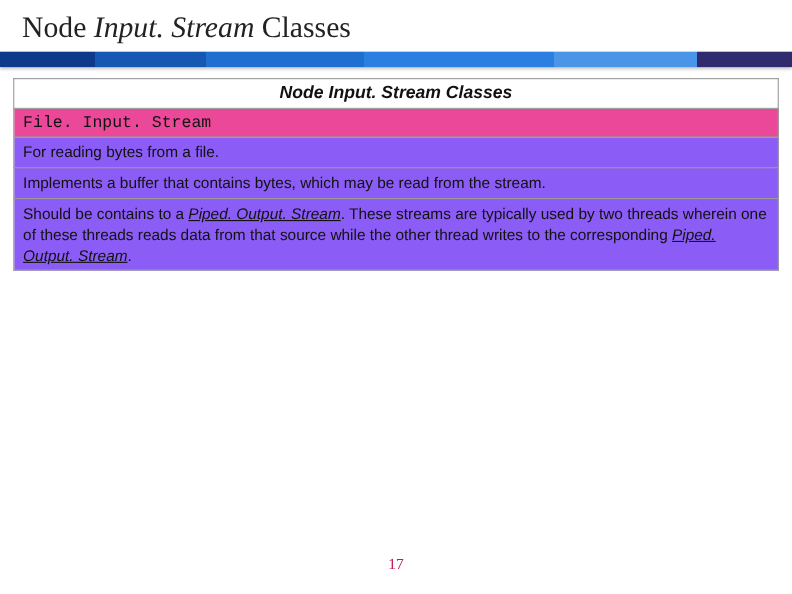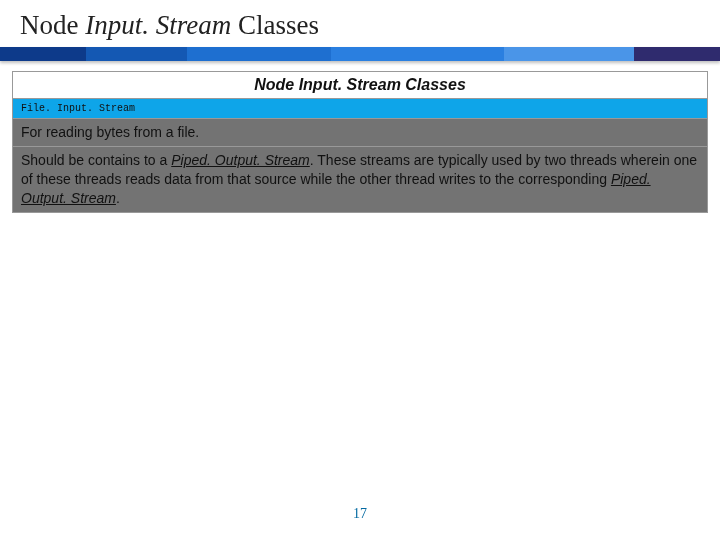--- a/index.html
+++ b/index.html
@@ -51,44 +51,44 @@
   }
   .thead {
     text-align: center !important;
     font-weight: 700;
     font-style: italic;
     font-family: Verdana, Arial, sans-serif;
     background: #fff;
     font-size: 16px;
   }
   .classcell {
-    background: #0ea5e9;
+    background: #ec4899;
     font-family: "Courier New", Courier, monospace;
-    font-size: 10px;
+    font-size: 15px;
   }
   .desc {
-    background: #737373;
+    background: #8b5cf6;
     font-family: Verdana, Arial, sans-serif;
     font-size: 14px;
     line-height: 1.35;
   }
   .desc .mono-it {
     font-family: Verdana, Arial, sans-serif;
     font-style: italic;
     text-decoration: underline;
   }
   
   .pagenum {
     position: absolute;
     bottom: 18px;
     left: 0; right: 0;
     text-align: center;
     font-family: "Times New Roman", Times, serif;
     font-size: 14px;
-    color: #0369a1;
+    color: #be185d;
   }
 </style>
 </head>
 <body>
 
 <div class="slide">
 
   <div class="title">
     <span>Node </span><span class="it">Input. Stream</span><span> Classes</span>
   </div>
@@ -102,20 +102,23 @@
         <th class="thead">Node Input. Stream Classes</th>
       </tr>
 
       <tr>
         <td class="classcell">File. Input. Stream</td>
       </tr>
       <tr>
         <td class="desc">For reading bytes from a file.</td>
       </tr>
 
+      <tr>
+        <td class="desc">Implements a buffer that contains bytes, which may be read from the stream.</td>
+      </tr>
 
       <tr>
         <td class="desc">
           <span>Should be contains to a </span><span class="mono-it">Piped. Output. Stream</span><span>. These streams are typically used by two threads wherein one of these threads reads data from that source while the other thread writes to the corresponding </span><span class="mono-it">Piped. Output. Stream</span><span>.</span>
         </td>
       </tr>
     </tbody>
       </table>
   </div>
 

